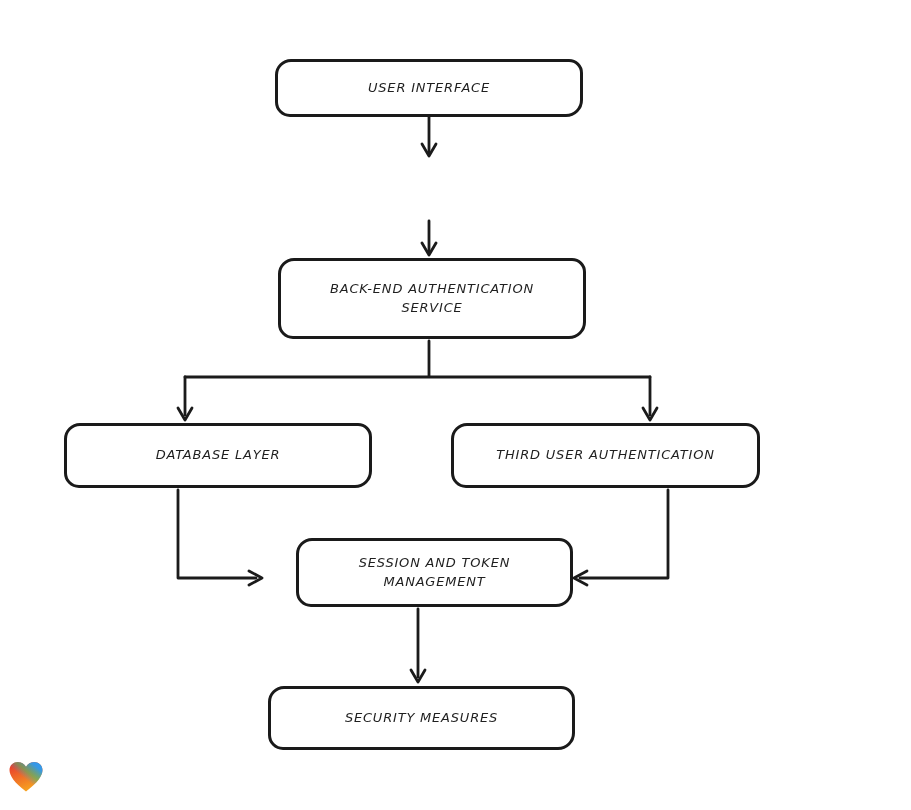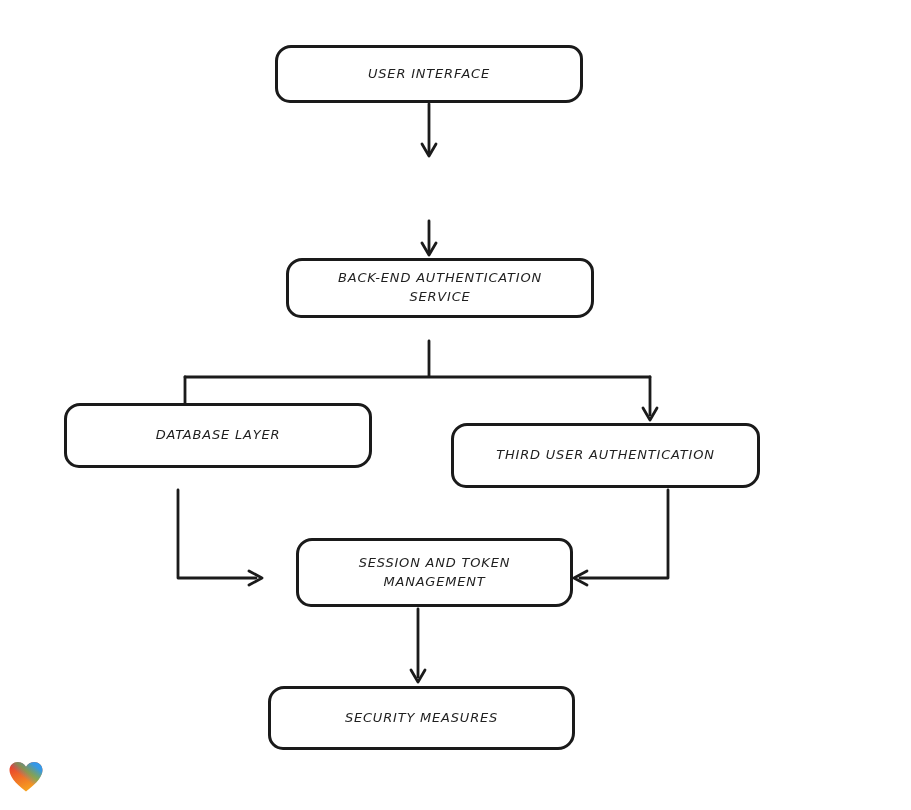--- a/index.html
+++ b/index.html
@@ -31,24 +31,24 @@
     font-size: 13px;
     font-style: italic;
     letter-spacing: 0.8px;
     line-height: 1.45;
   }
   .node .label { white-space: nowrap; }
   .node .label.wrap-240 { white-space: normal; max-width: 240px; }
   .node .label.wrap-200 { white-space: normal; max-width: 200px; }
 
   
-  .n-user      { left: 275px; top:  45px; width: 308px; height: 58px; align-items: center; }
+  .n-user      { left: 275px; top:  59px; width: 308px; height: 58px; align-items: center; }
   .n-frontend  { left: 275px; top: 158px; width: 308px; height: 61px; }
-  .n-backend   { left: 286px; top: 258px; width: 308px; height: 60px; }
-  .n-database  { left:  64px; top: 403px; width: 308px; height: 65px; }
+  .n-backend   { left: 278px; top: 258px; width: 308px; height: 81px; }
+  .n-database  { left:  64px; top: 423px; width: 308px; height: 65px; }
   .n-thirdparty{ left: 451px; top: 423px; width: 309px; height: 65px; }
   .n-session   { left: 266px; top: 538px; width: 277px; height: 69px; margin-left: 30px; }
   .n-security  { left: 268px; top: 686px; width: 307px; height: 64px; }
 
   .logo {
     position: absolute;
     left: 8px; top: 760px;
     width: 36px; height: 34px;
     cursor: pointer;
   }

